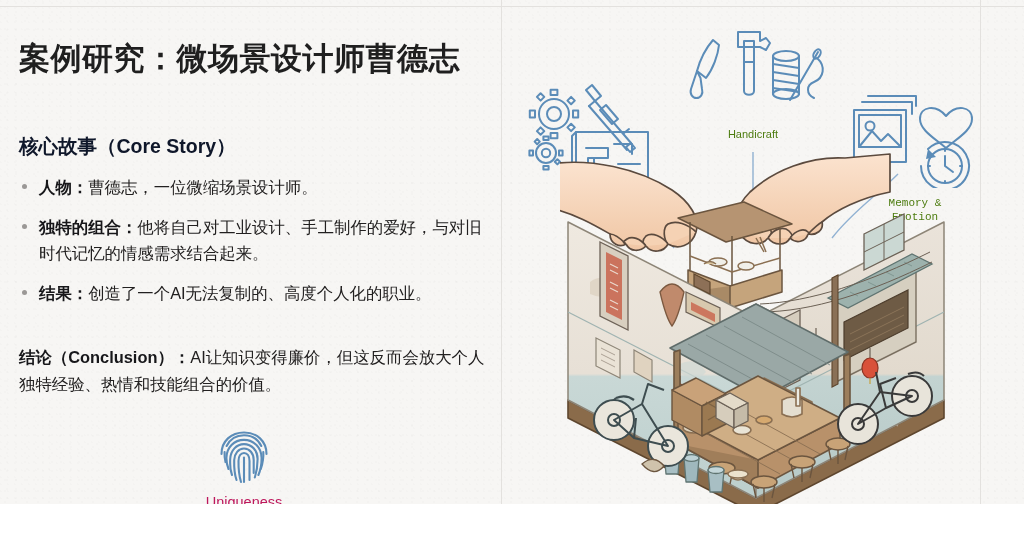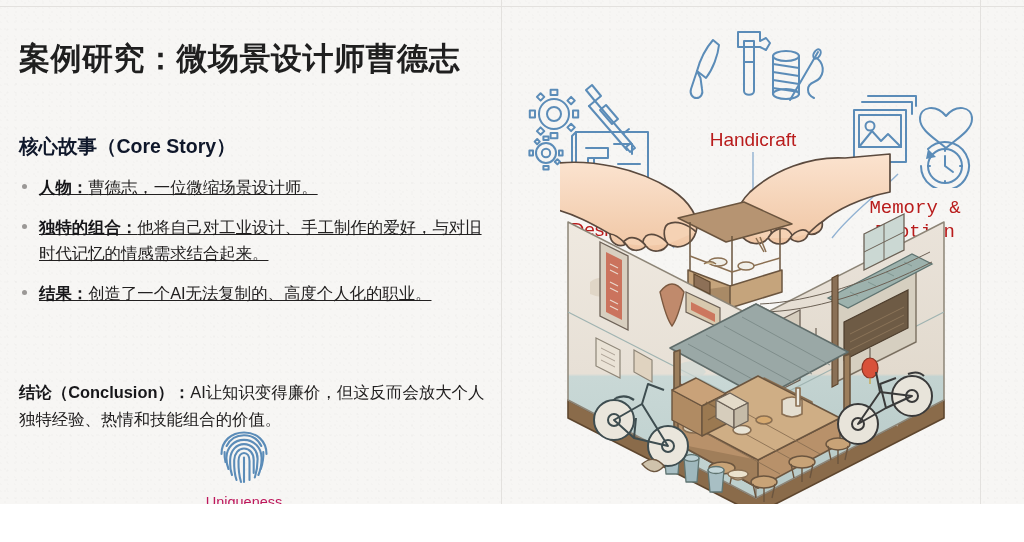--- a/index.html
+++ b/index.html
@@ -75,39 +75,38 @@
     padding: 0;
     list-style: none;
   }
   .bullet-item {
     position: relative;
     padding-left: 20px;
     margin-bottom: 13px;
     font-size: 16.4px;
     line-height: 1.62;
     color: #222020;
-    text-decoration: underline;
   }
   .bullet-dot {
     position: absolute;
     left: 3px;
     top: 10px;
     width: 5px;
     height: 5px;
     border-radius: 50%;
     background: #9b9896;
   }
   .bullet-lead {
     font-weight: bold;
     color: #17171a;
   }
   #conclusion {
     position: absolute;
     left: 19px;
-    top: 379px;
+    top: 344px;
     width: 468px;
     font-size: 16.4px;
     line-height: 1.66;
     color: #222020;
   }
   .conclusion-lead {
     font-weight: bold;
     color: #17171a;
   }
 
@@ -131,23 +130,23 @@
     position: absolute;
     left: 502px;
     top: 0;
     width: 478px;
     height: 542px;
     z-index: 2;
     overflow: hidden;
   }
   .concept-group { position: absolute; text-align: center; }
   .concept-label {
-    font-size: 19px;
+    font-size: 11px;
     line-height: 1.25;
-    color: #b91c1c;
+    color: #4d7c0f;
     margin-top: 4px;
     white-space: pre-line;
   }
   #group-industrial { left: 18px;  top: 78px;  width: 160px; }
   #group-handicraft { left: 176px; top: 22px;  width: 150px; }
   #group-memory     { left: 344px; top: 78px;  width: 138px; font-family: Liberation Mono, monospace; }
 
   #connector-svg {
     position: absolute;
     left: 0; top: 0;

